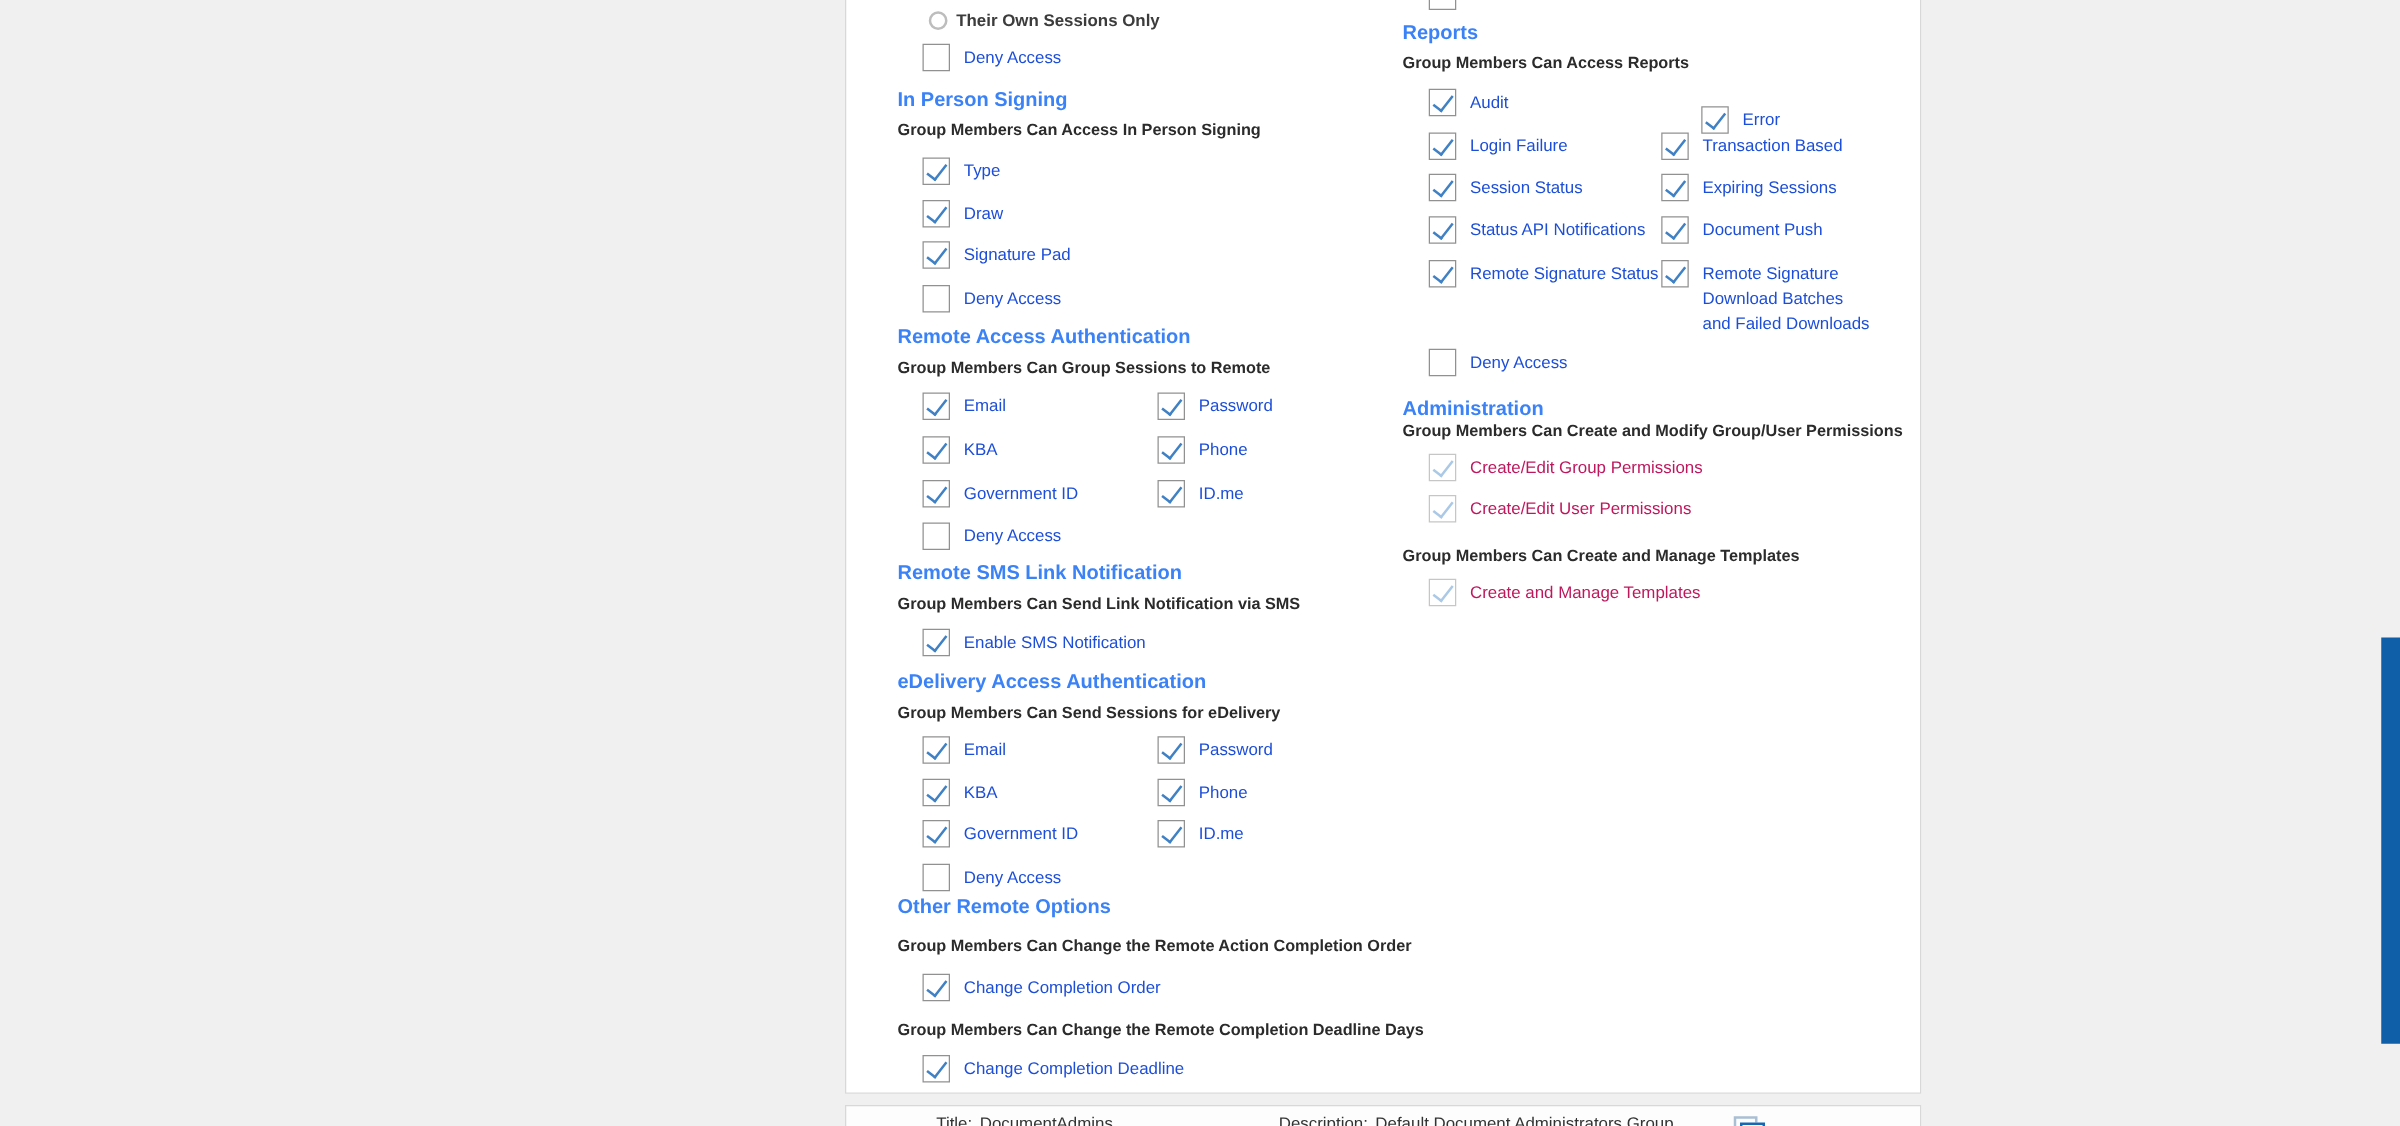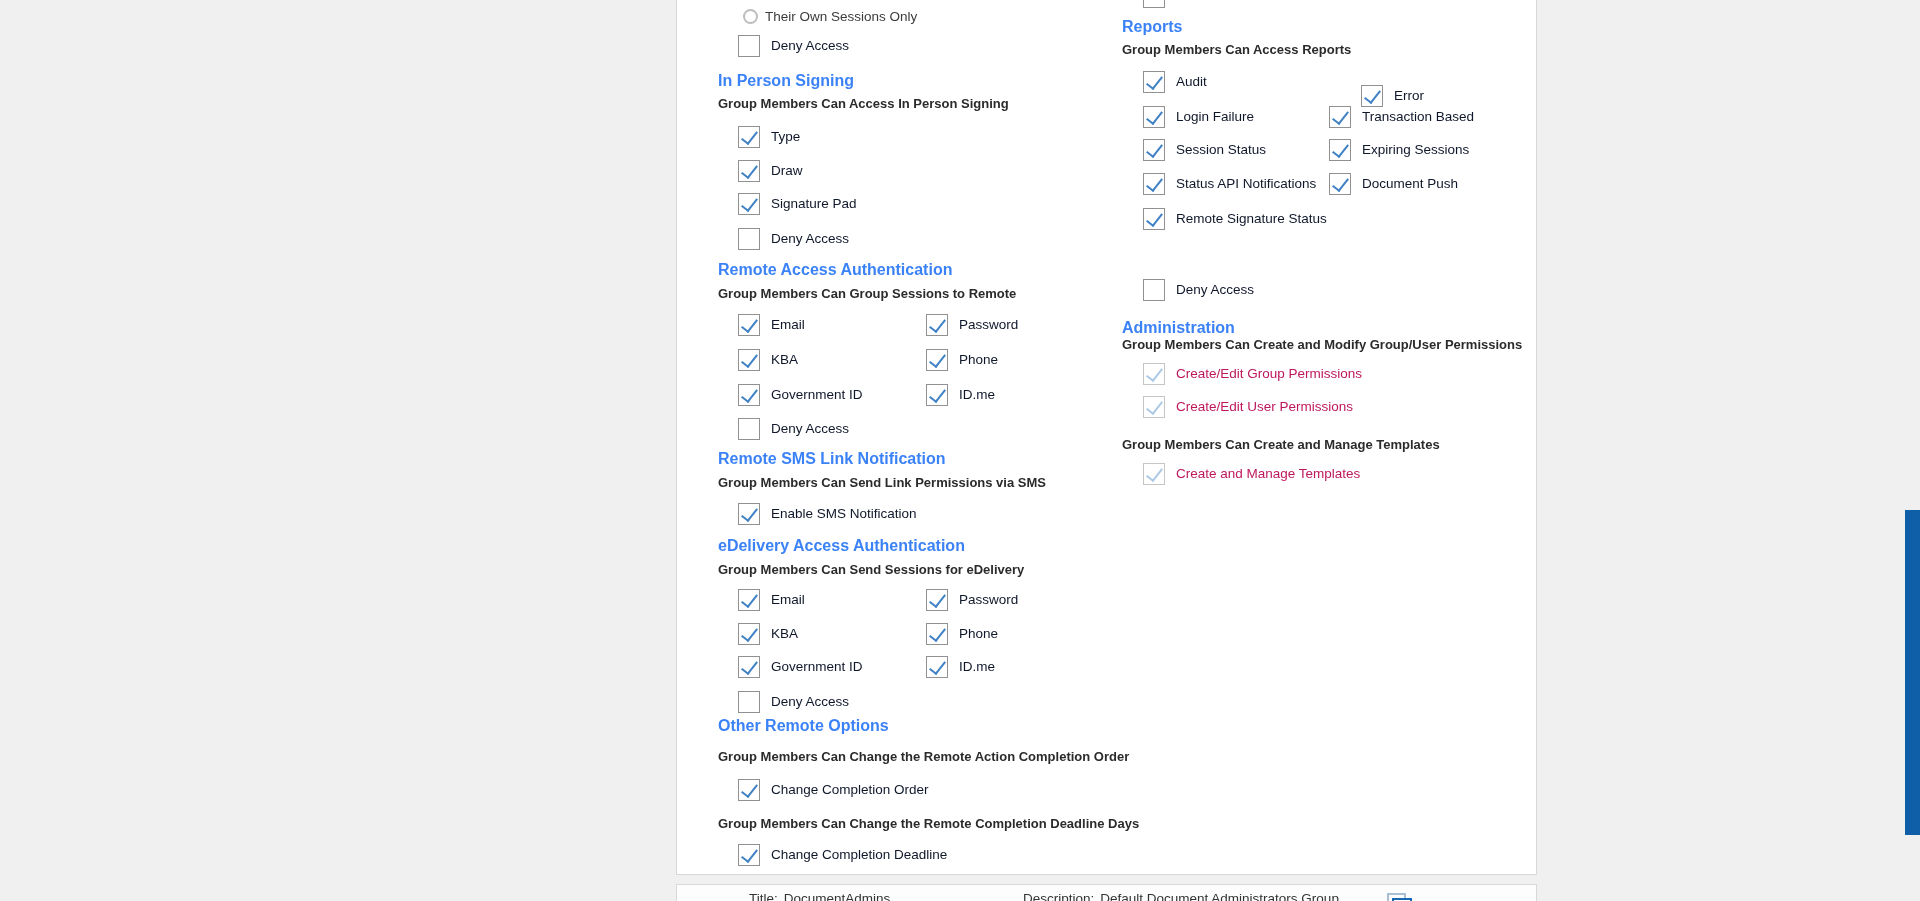--- a/index.html
+++ b/index.html
@@ -12,40 +12,40 @@
   .row{position:absolute;display:flex;align-items:center;}
   .row.top{align-items:flex-start;}
   .cb{width:22px;height:22px;box-sizing:border-box;border:1px solid #919191;background:#fff;
     position:relative;flex:0 0 auto;}
   .cb.checked::after{content:"";position:absolute;left:6px;top:1px;width:7px;height:14px;
     border-right:2px solid #3f81c4;border-bottom:2px solid #3f81c4;transform:rotate(38deg);}
   .cb.disabled{border-color:#c6c6c6;}
   .cb.disabled::after{border-color:#abc9e6;}
   .radio{width:15px;height:15px;box-sizing:border-box;border:2px solid #bdbdbd;border-radius:50%;
     background:#fff;flex:0 0 auto;}
-  .lbl{font-size:13.5px;color:#0f172a;margin-left:11px;white-space:nowrap;line-height:16px;}
+  .lbl{font-size:13.5px;color:#1d4ed8;margin-left:11px;white-space:nowrap;line-height:16px;}
   .lbl.wrap{white-space:normal;max-width:136px;line-height:20px;margin-top:1px;}
   .lbl.disabled{color:#be185d;}
   .rlbl{font-size:13.5px;color:#3c3c3c;margin-left:7px;white-space:nowrap;}
   .footer{position:absolute;left:676px;top:884px;width:861px;height:40px;background:#fdfdfd;
     border:1px solid #d8d8d8;box-sizing:border-box;}
   .ftext{position:absolute;top:6px;font-size:13.5px;color:#333;white-space:nowrap;}
   .flabel{margin-right:6px;}
   .copy-icon{position:absolute;left:710px;top:8px;width:26px;height:24px;display:block;}
   .copy-icon .back{position:absolute;left:0;top:0;width:15px;height:12px;border:2px solid #a9bfd4;background:#fdfdfd;}
   .copy-icon .front{position:absolute;left:5px;top:5px;width:16px;height:14px;border:2px solid #1668b3;background:#fff;}
   .scroll-thumb{position:absolute;left:1905px;top:510px;width:15px;height:325px;background:#0f5fa8;}
 </style>
 </head>
 <body>
 
 <div class="panel">
   <div class="inner">
 
-    <div class="row" style="left:66px;top:8px;">
+    <div class="row" style="left:66px;top:8px;font-weight:bold;">
       <span class="radio"></span>
       <span class="rlbl">Their Own Sessions Only</span>
     </div>
 
     <div class="row" style="left:61px;top:34px;">
       <span class="cb"></span>
       <span class="lbl">Deny Access</span>
     </div>
 
     <div class="h1" style="left:41px;top:71px;">In Person Signing</div>
@@ -94,21 +94,21 @@
     <div class="row" style="left:249px;top:383px;">
       <span class="cb checked"></span>
       <span class="lbl">ID.me</span>
     </div>
     <div class="row" style="left:61px;top:417px;">
       <span class="cb"></span>
       <span class="lbl">Deny Access</span>
     </div>
 
     <div class="h1" style="left:41px;top:449px;">Remote SMS Link Notification</div>
-    <div class="h2" style="left:41px;top:474px;">Group Members Can Send Link Permissions via SMS</div>
+    <div class="h2" style="left:41px;top:474px;">Group Members Can Send Link Notification via SMS</div>
     <div class="row" style="left:61px;top:502px;">
       <span class="cb checked"></span>
       <span class="lbl">Enable SMS Notification</span>
     </div>
 
     <div class="h1" style="left:41px;top:536px;">eDelivery Access Authentication</div>
     <div class="h2" style="left:41px;top:561px;">Group Members Can Send Sessions for eDelivery</div>
 
     <div class="row" style="left:61px;top:588px;">
       <span class="cb checked"></span>
@@ -186,20 +186,24 @@
       <span class="cb checked"></span>
       <span class="lbl">Status API Notifications</span>
     </div>
     <div class="row" style="left:652px;top:172px;">
       <span class="cb checked"></span>
       <span class="lbl">Document Push</span>
     </div>
     <div class="row" style="left:466px;top:207px;">
       <span class="cb checked"></span>
       <span class="lbl">Remote Signature Status</span>
+    </div>
+    <div class="row top" style="left:652px;top:207px;">
+      <span class="cb checked"></span>
+      <span class="lbl wrap">Remote Signature Download Batches and Failed Downloads</span>
     </div>
     <div class="row" style="left:466px;top:278px;">
       <span class="cb"></span>
       <span class="lbl">Deny Access</span>
     </div>
 
     <div class="h1" style="left:445px;top:318px;">Administration</div>
     <div class="h2" style="left:445px;top:336px;">Group Members Can Create and Modify Group/User Permissions</div>
 
     <div class="row" style="left:466px;top:362px;">

